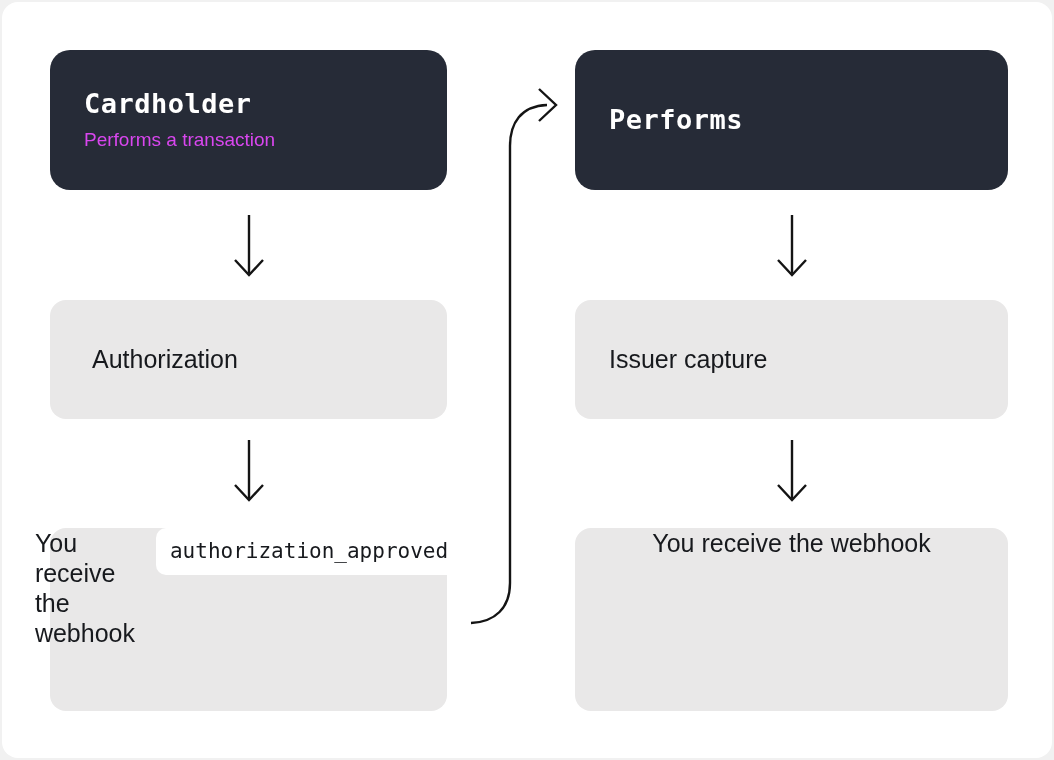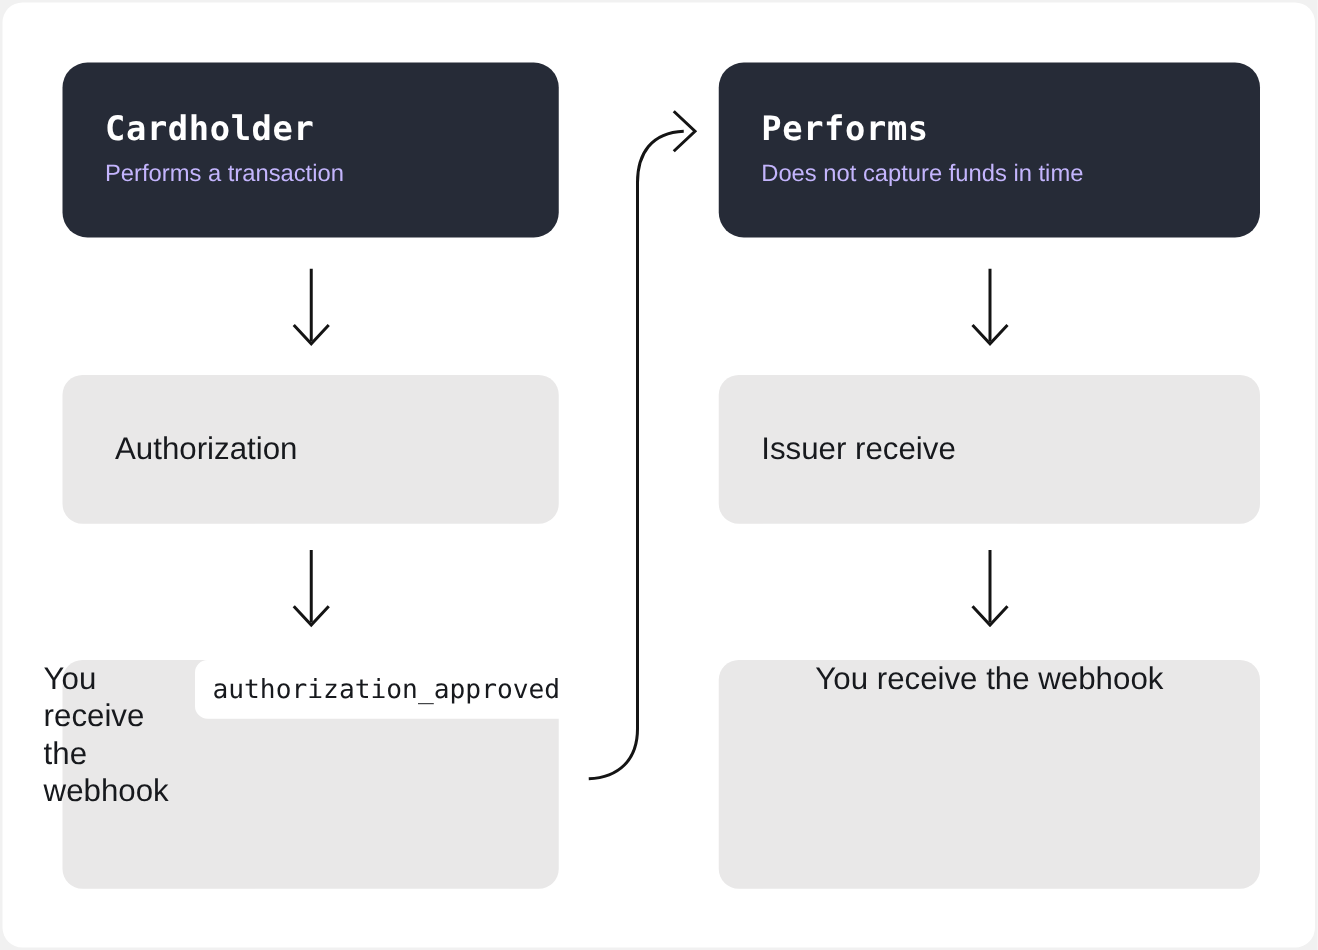--- a/index.html
+++ b/index.html
@@ -27,21 +27,21 @@
     display:flex; flex-direction:column; justify-content:center;
     padding:0 34px; gap:8px;
   }
   .actor-title {
     font-family:"DejaVu Sans Mono", monospace;
     font-weight:700; font-size:27px; line-height:32px;
     color:#ffffff; letter-spacing:0.5px;
   }
   .actor-sub {
     font-size:19px; line-height:24px;
-    color:#c4b5fd;
+    color:#d946ef;
   }
 
   .step {
     top:298px; height:119px;
     background:#e9e8e8;
     border-radius:16px;
     display:flex; align-items:center;
     padding:0 34px;
     font-size:25px; color:#17191d;
   }
@@ -87,25 +87,24 @@
       <span>Authorization</span>
     </div>
 
     <div class="box col-l webhook">
       <div class="webhook-label">You receive the webhook</div>
       <div class="badge">authorization_approved</div>
     </div>
 
     <div class="box col-r actor">
       <div class="actor-title">Performs</div>
-      <div class="actor-sub">Does not capture funds in time</div>
     </div>
 
     <div class="box col-r step">
-      <span>Issuer receive</span>
+      <span>Issuer capture</span>
     </div>
 
     <div class="box col-r webhook">
       <div class="webhook-label">You receive the webhook</div>
     </div>
 
     <svg class="arrows" viewBox="0 0 1054 760" xmlns="http://www.w3.org/2000/svg">
       <g>
         <line x1="247" y1="213" x2="247" y2="271"></line>
         <polyline points="233,258 247,273 261,258"></polyline>

